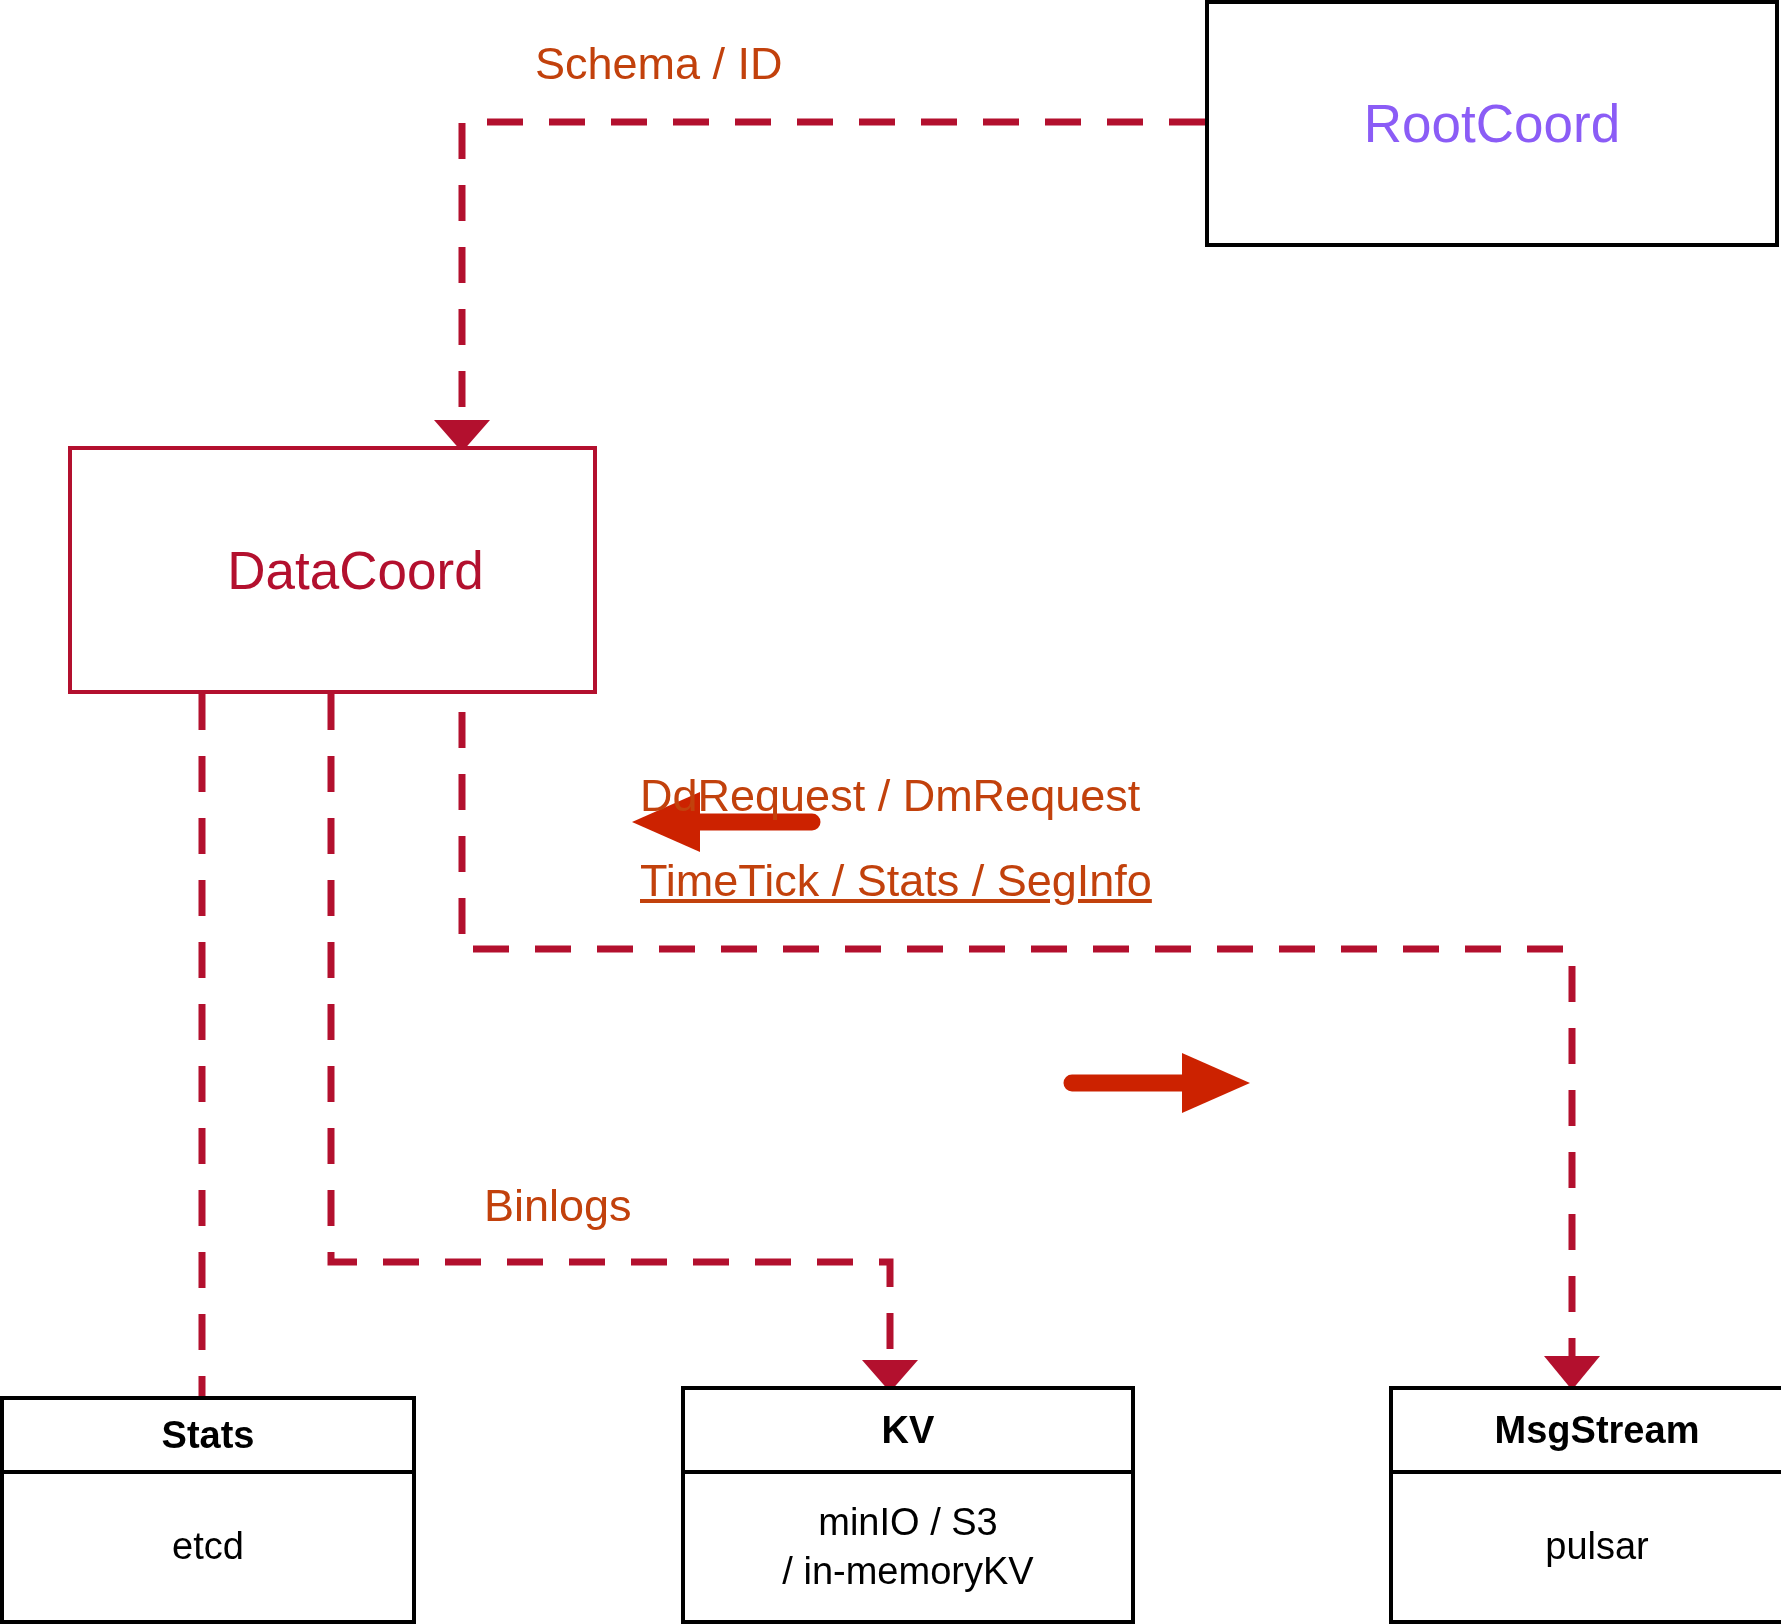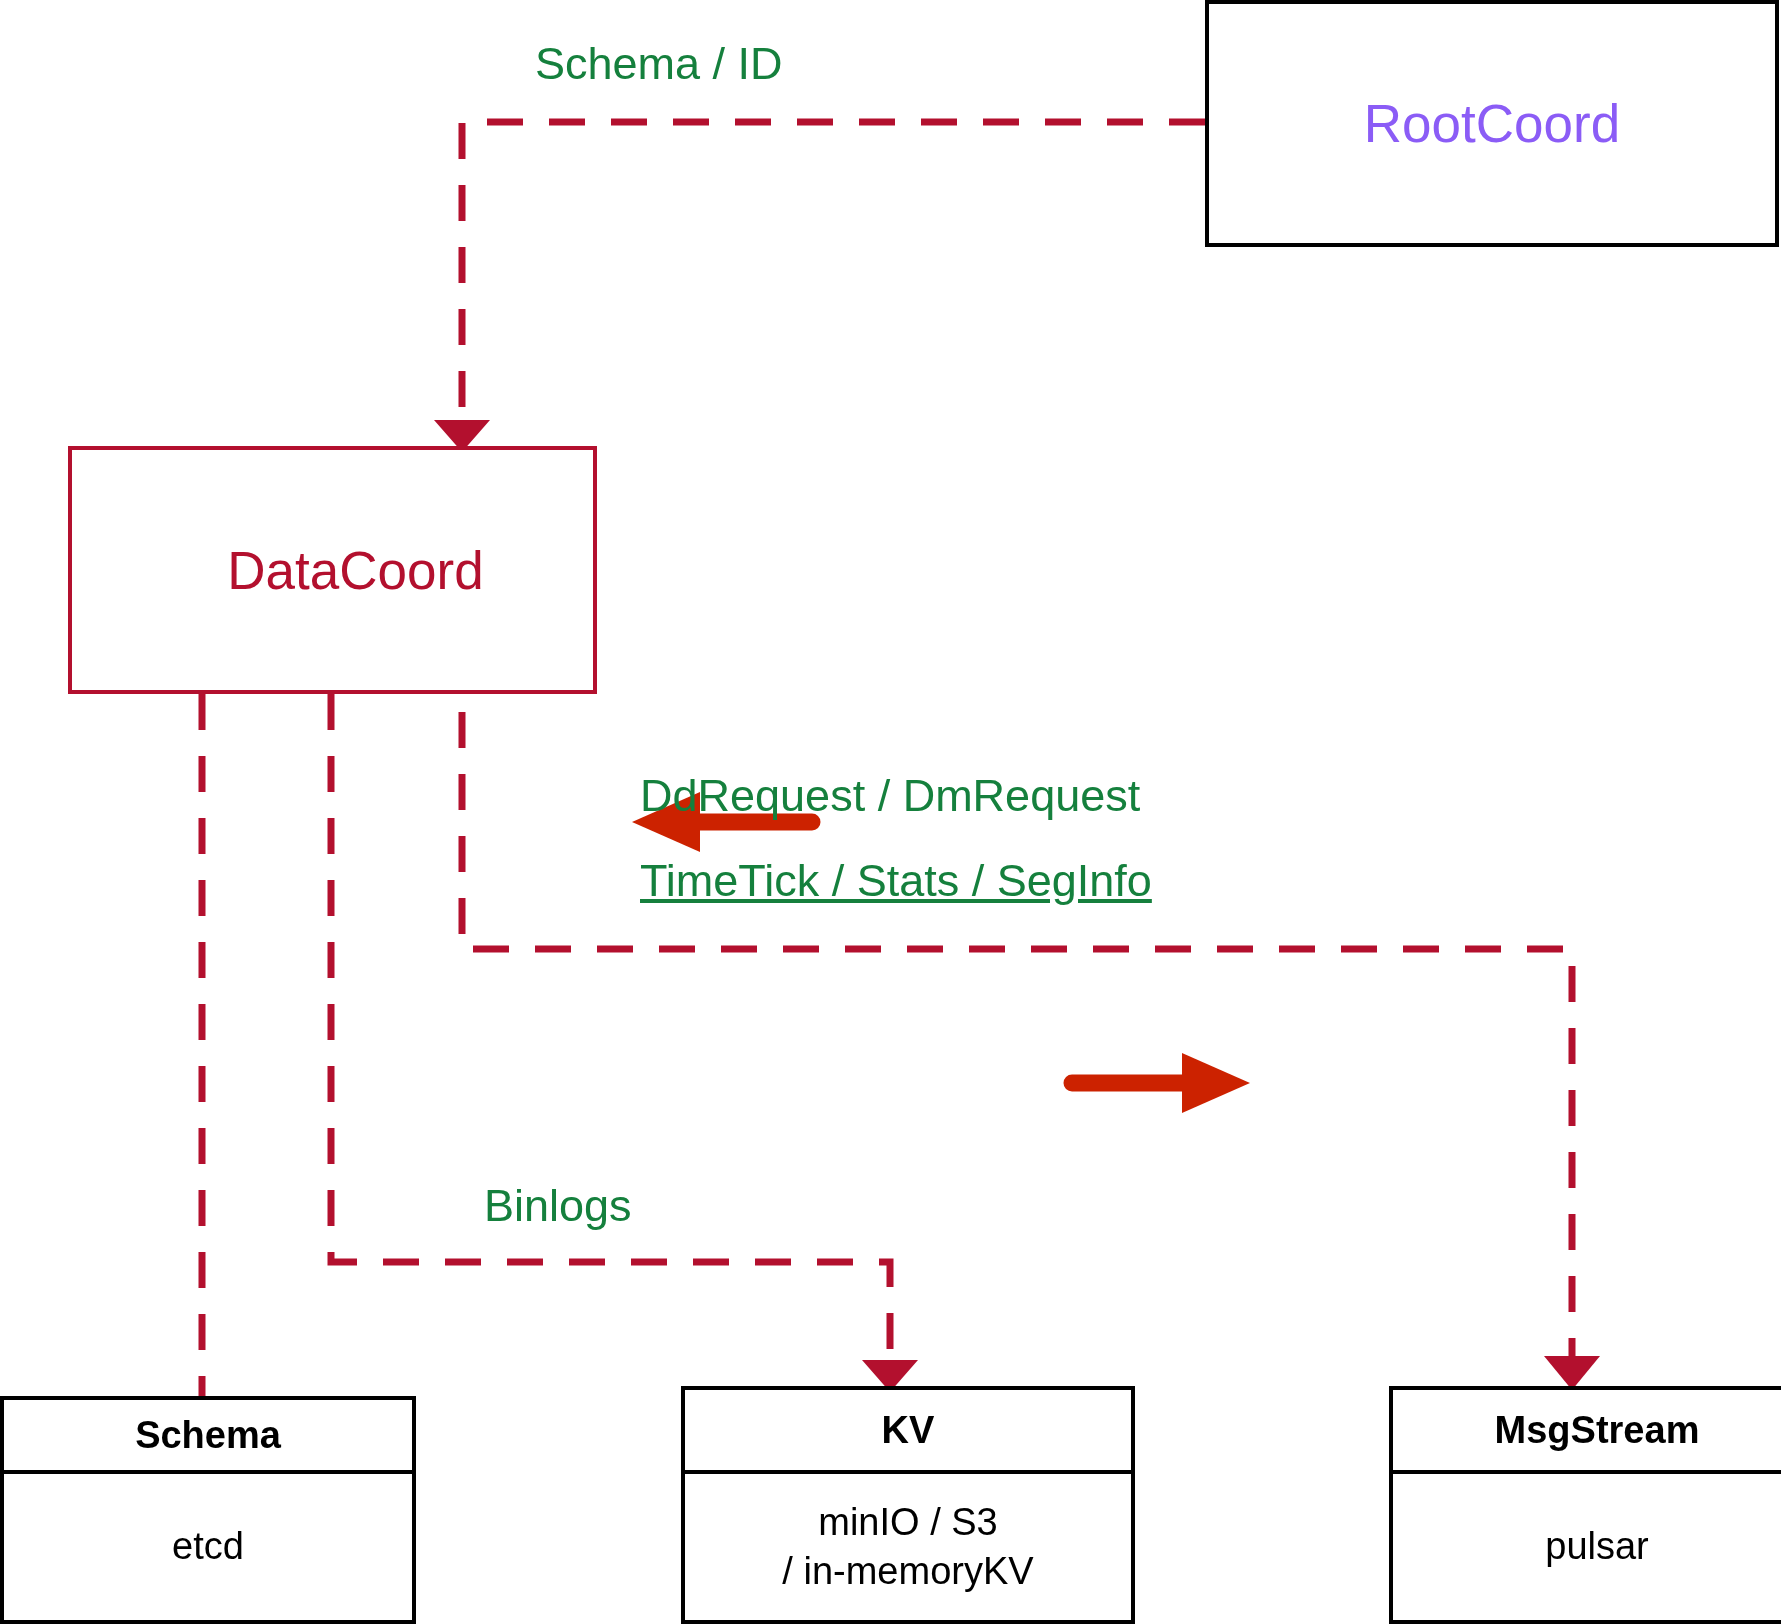--- a/index.html
+++ b/index.html
@@ -97,21 +97,21 @@
 
   #node-msgstream {
     left: 1365px; top: 1386px; width: 416px; height: 238px; margin-left: 24px;
   }
   #node-msgstream .node-title { height: 80px; }
 
   
   .edge-label {
     position: absolute;
     font-size: 45px;
-    color: #15803d;
+    color: #c2410c;
     white-space: nowrap;
   }
   #label-schema-id        { left: 535px;  top: 38px; }
   #label-ddrequest        { left: 640px;  top: 770px; }
   #label-timetick         { left: 640px;  top: 855px; text-decoration: underline; }
   #label-binlogs          { left: 484px;  top: 1180px; }
 </style>
 </head>
 <body>
 
@@ -162,21 +162,21 @@
 
   <div class="node black" id="node-rootcoord">
     <div class="node-title">RootCoord</div>
   </div>
 
   <div class="node red" id="node-datacoord">
     <div class="node-title">DataCoord</div>
   </div>
 
   <div class="node black classifier" id="node-txnkv">
-    <div class="node-title">Schema</div>
+    <div class="node-title">Stats</div>
     <div class="node-body">etcd</div>
   </div>
 
   <div class="node black classifier" id="node-kv">
     <div class="node-title">KV</div>
     <div class="node-body">
       <div>
         <div>minIO / S3</div>
         <div>/ in-memoryKV</div>
       </div>

